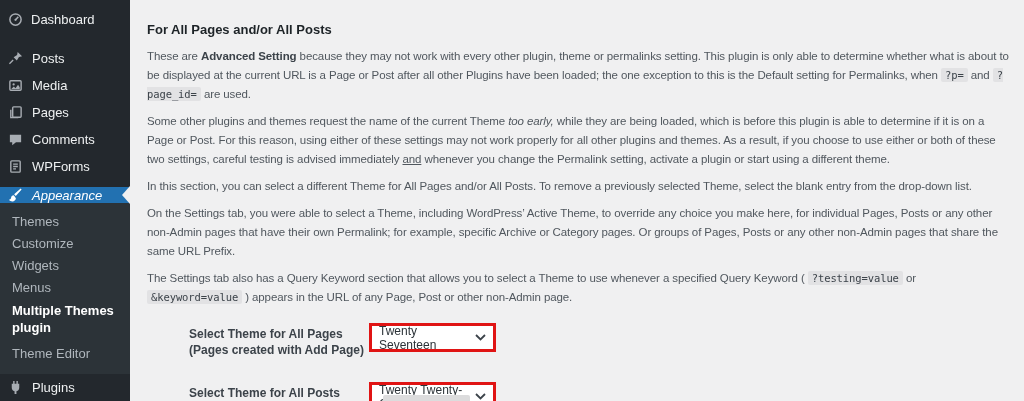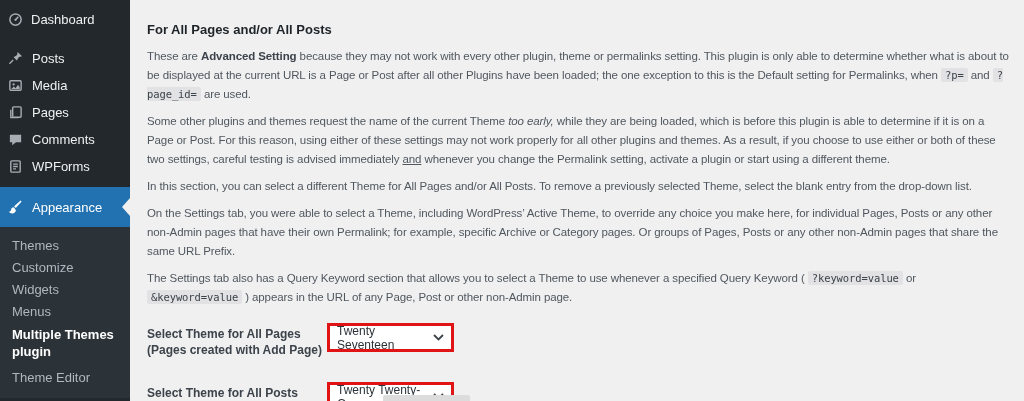--- a/index.html
+++ b/index.html
@@ -18,21 +18,21 @@
   }
   .menu-item {
     display:flex; align-items:center; height:27px; padding:0 8px; gap:9px;
     font-size:13px; color:#eef0f1; cursor:pointer; position:relative;
   }
   .menu-item .icon { width:15px; height:15px; color:#a8adb3; display:flex; flex:0 0 15px; }
   .menu-item .icon svg { width:15px; height:15px; }
   .mi-first { margin-top:6px;gap:8px; }
   .sep { height:12px; }
   .sep2 { height:7px; }
-  .menu-item.active { background:#2271b1; color:#fff; height:40px; }
+  .menu-item.active { background:#2271b1; color:#fff; height:16px;font-style:italic; }
   .menu-item.active .icon { color:#fff; }
   .wp-arrow {
     position:absolute; right:0; top:50%; transform:translateY(-50%);
     width:0; height:0;
     border-top:9px solid transparent; border-bottom:9px solid transparent;
     border-right:8px solid #f0f0f1;
   }
   .submenu { background:#2c3338; padding:8px 12px 9px 12px; }
   .submenu-item { font-size:13px; color:#b0b7bd; line-height:22px; cursor:pointer; }
   .submenu-item.active { color:#fff; font-weight:bold; line-height:17px; padding:3px 0 4px; }
@@ -49,21 +49,21 @@
   }
   .para { font-size:11.5px; line-height:19px; margin:0 0 8px; letter-spacing:-0.1px; }
   .seg-b { font-weight:bold; color:#3c434a; }
   .seg-i { font-style:italic; }
   .seg-u { text-decoration:underline; }
   .code {
     font-family:"DejaVu Sans Mono", monospace; font-size:10.5px;
     background:#e2e2e4; color:#3c434a; padding:1px 4px; border-radius:2px;
   }
 
-  .form-row { display:flex; align-items:flex-start; margin-top:16px; }
+  .form-row { display:flex; align-items:flex-start; margin-top:16px;margin-left:42px; }
   .form-row.second { margin-top:24px; }
   .form-label {
     width:180px; font-size:12px; font-weight:bold; color:#3c434a; line-height:16px;
     padding-top:3px;
   }
   .annotation { border:3px solid #e01414; display:inline-block; }
   .select {
     width:121px; height:23px; background:#ffffff;
     display:flex; align-items:center; justify-content:center;
     padding:0 7px; font-size:12px; color:#2c3338; cursor:pointer;
@@ -180,21 +180,21 @@
     <div class="page-title">For All Pages and/or All Posts</div>
 
     <p class="para"><span>These are </span><span class="seg-b">Advanced Setting</span><span> because they may not work with every other plugin, theme or permalinks setting. This plugin is only able to determine whether what is about to be displayed at the current URL is a Page or Post after all other Plugins have been loaded; the one exception to this is the Default setting for Permalinks, when </span><span class="code">?p=</span><span> and </span><span class="code">?page_id=</span><span> are used.</span></p>
 
     <p class="para"><span>Some other plugins and themes request the name of the current Theme </span><span class="seg-i">too early,</span><span> while they are being loaded, which is before this plugin is able to determine if it is on a Page or Post. For this reason, using either of these settings may not work properly for all other plugins and themes. As a result, if you choose to use either or both of these two settings, careful testing is advised immediately </span><span class="seg-u">and</span><span> whenever you change the Permalink setting, activate a plugin or start using a different theme.</span></p>
 
     <p class="para"><span>In this section, you can select a different Theme for All Pages and/or All Posts. To remove a previously selected Theme, select the blank entry from the drop-down list.</span></p>
 
     <p class="para"><span>On the Settings tab, you were able to select a Theme, including WordPress’ Active Theme, to override any choice you make here, for individual Pages, Posts or any other non-Admin pages that have their own Permalink; for example, specific Archive or Category pages. Or groups of Pages, Posts or any other non-Admin pages that share the same URL Prefix.</span></p>
 
-    <p class="para"><span>The Settings tab also has a Query Keyword section that allows you to select a Theme to use whenever a specified Query Keyword ( </span><span class="code">?keyword=value</span><span> or </span><span class="code">&amp;keyword=value</span><span> ) appears in the URL of any Page, Post or other non-Admin page.</span></p>
+    <p class="para"><span>The Settings tab also has a Query Keyword section that allows you to select a Theme to use whenever a specified Query Keyword ( </span><span class="code">?testing=value</span><span> or </span><span class="code">&amp;keyword=value</span><span> ) appears in the URL of any Page, Post or other non-Admin page.</span></p>
 
     <div class="form-row">
       <div class="form-label">
         <div>Select Theme for All Pages</div>
         <div>(Pages created with Add Page)</div>
       </div>
       <div class="annotation">
         <div class="select">
           <span>Twenty Seventeen</span>
           <span class="chev">

